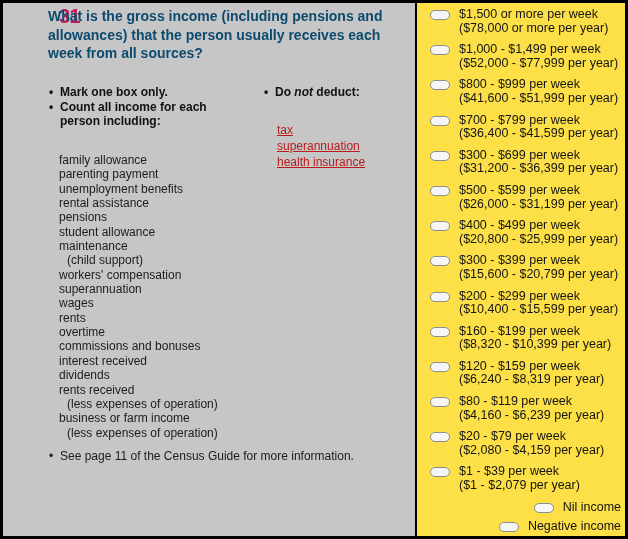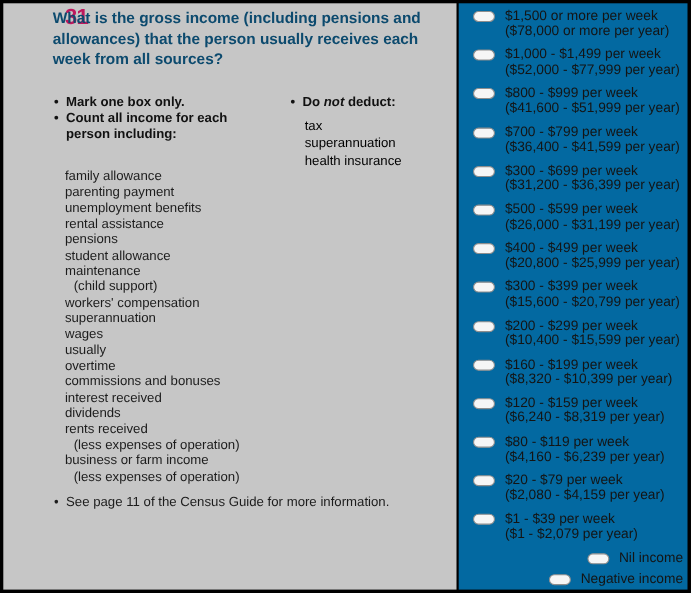--- a/index.html
+++ b/index.html
@@ -14,21 +14,21 @@
     overflow: hidden;
   }
   .panel { height: 100%; }
   .panel.left {
     position: relative;
     flex: none; width: 412px;
     background: #c6c6c6;
   }
   .panel.right {
     flex: 1;
-    background: #0369a1;
+    background: #fde047;
     padding: 5px 4px 0 13px;
     overflow: hidden;
   }
   .qnum {
     position: absolute; left: 9px; top: 2px;
     font-size: 20px; font-weight: bold; color: #be185d;
     letter-spacing: -0.5px;
     margin-left: 47px;
   }
   .qtext {
@@ -48,22 +48,22 @@
     font-size: 12px; line-height: 14.35px; color: #1c1c1c;
   }
   .income-item.indent { padding-left: 8px; }
   .see-note {
     position: absolute; left: 45px; top: 446px; width: 350px;
     font-size: 12px; color: #1c1c1c;
   }
   .deduct-block { position: absolute; left: 260px; top: 82px; width: 145px; }
   .em { font-style: italic; }
   .deduct-list {
-    position: absolute; left: 274px; top: 104px;
-    font-size: 12px; line-height: 15.8px; color: #000000;
+    position: absolute; left: 274px; top: 120px;
+    font-size: 12px; line-height: 15.8px; color: #b91c1c; text-decoration: underline;
   }
   .option { display: flex; align-items: flex-start; margin-bottom: 8px; }
   .option.single { margin-bottom: 6px; justify-content: flex-end; }
   .checkbox {
     flex: none; width: 20px; height: 10px;
     margin: 2px 9px 0 0;
     background: #f6f6f6;
     border: 1px solid #8e8e8e;
     border-radius: 5px;
   }
@@ -100,21 +100,21 @@
         <div class="income-item">maintenance</div>
 
         <div class="income-item indent">(child support)</div>
 
         <div class="income-item">workers' compensation</div>
 
         <div class="income-item">superannuation</div>
 
         <div class="income-item">wages</div>
 
-        <div class="income-item">usually</div>
+        <div class="income-item">rents</div>
 
         <div class="income-item">overtime</div>
 
         <div class="income-item">commissions and bonuses</div>
 
         <div class="income-item">interest received</div>
 
         <div class="income-item">dividends</div>
 
         <div class="income-item">rents received</div>

